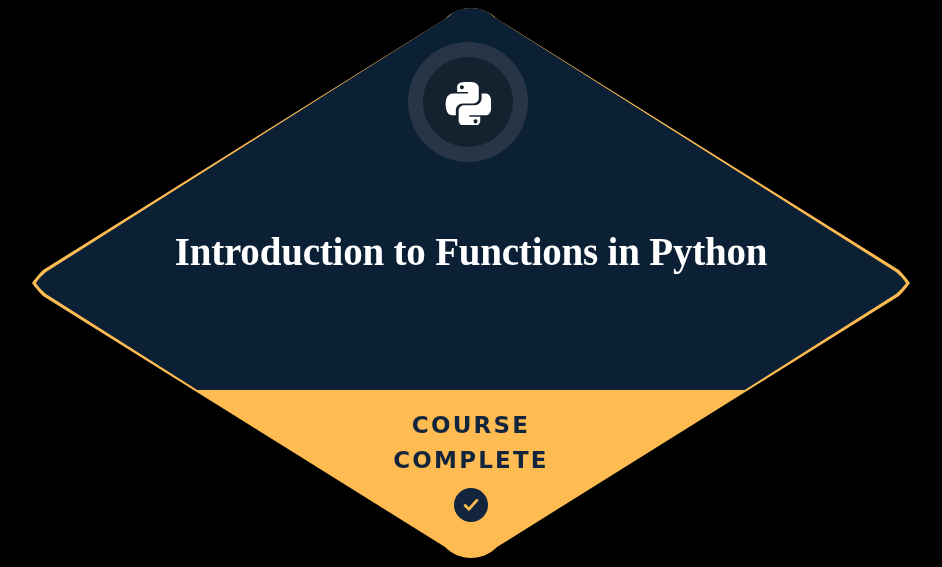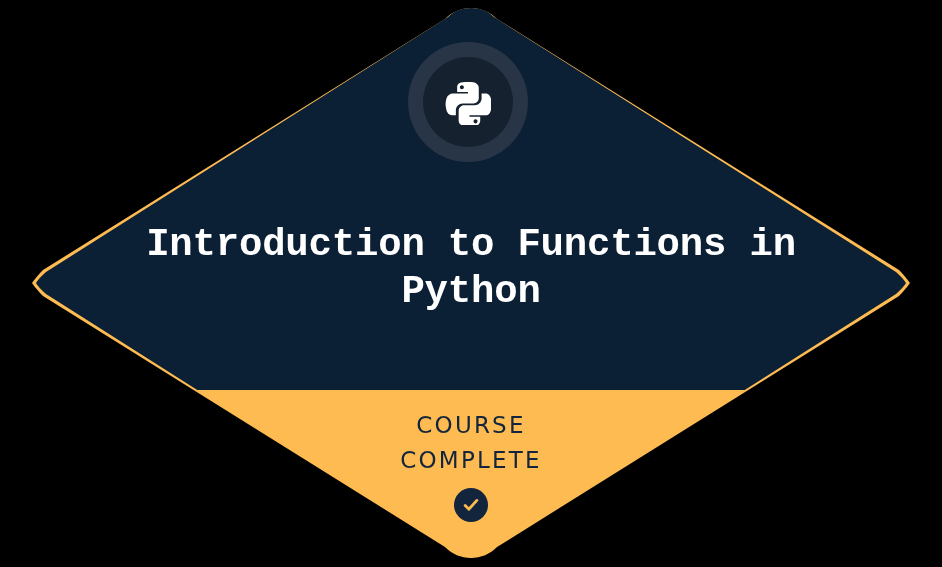--- a/index.html
+++ b/index.html
@@ -72,37 +72,37 @@
   
   #title-block {
     position: absolute;
     left: 121px;
     top: 222px;
     width: 700px;
     text-align: center;
     color: #ffffff;
     font-size: 39px;
     font-weight: 700;
-    line-height: 47px;
+    line-height: 59px;
     letter-spacing: -0.2px;
-    font-family: Liberation Mono, monospace;
+    font-family: Liberation Serif, serif;
   }
 
   
   #footer-block {
     position: absolute;
     left: 171px;
     top: 408px;
     width: 600px;
     text-align: center;
   }
   #status-label {
     color: #13253c;
     font-size: 23px;
-    font-weight: 400;
+    font-weight: 700;
     line-height: 35px;
     letter-spacing: 2.2px;
     font-family: "DejaVu Sans", "Liberation Sans", sans-serif;
     white-space: pre-line;
   }
   #check-badge {
     margin: 10px auto 0 auto;
     width: 34px;
     height: 34px;
     border-radius: 50%;

